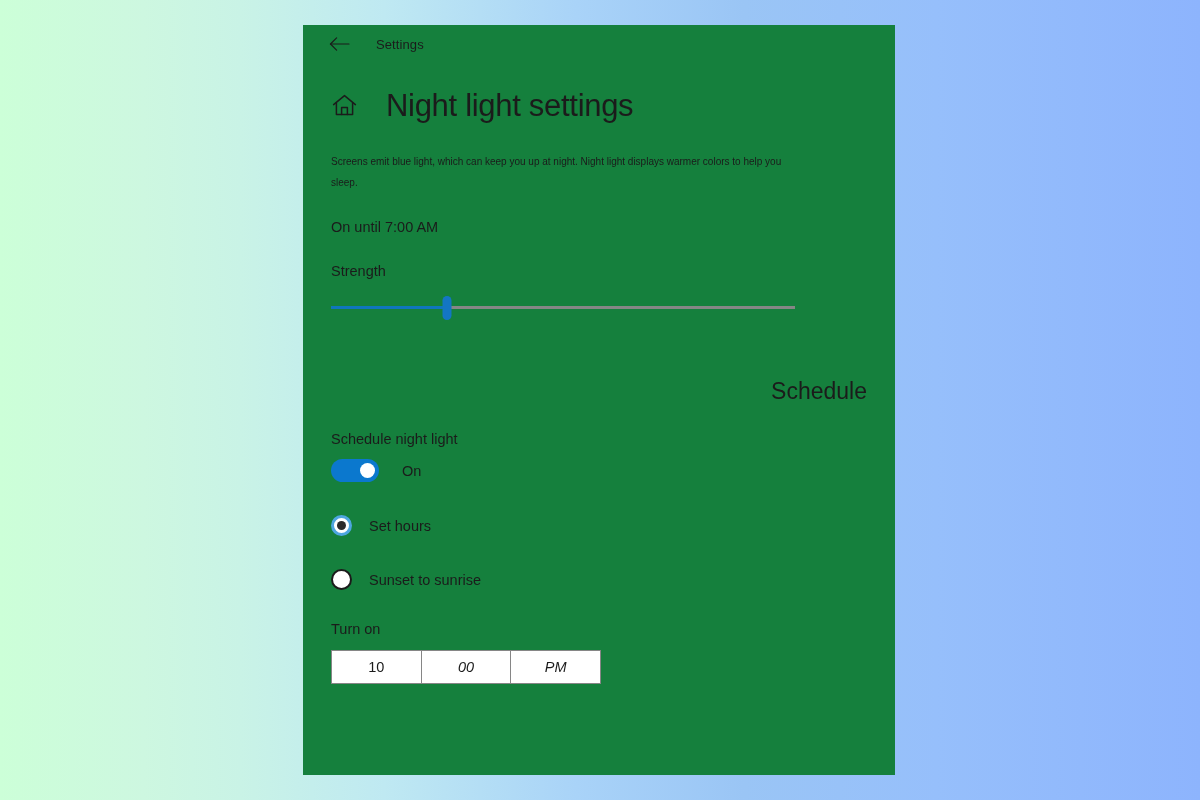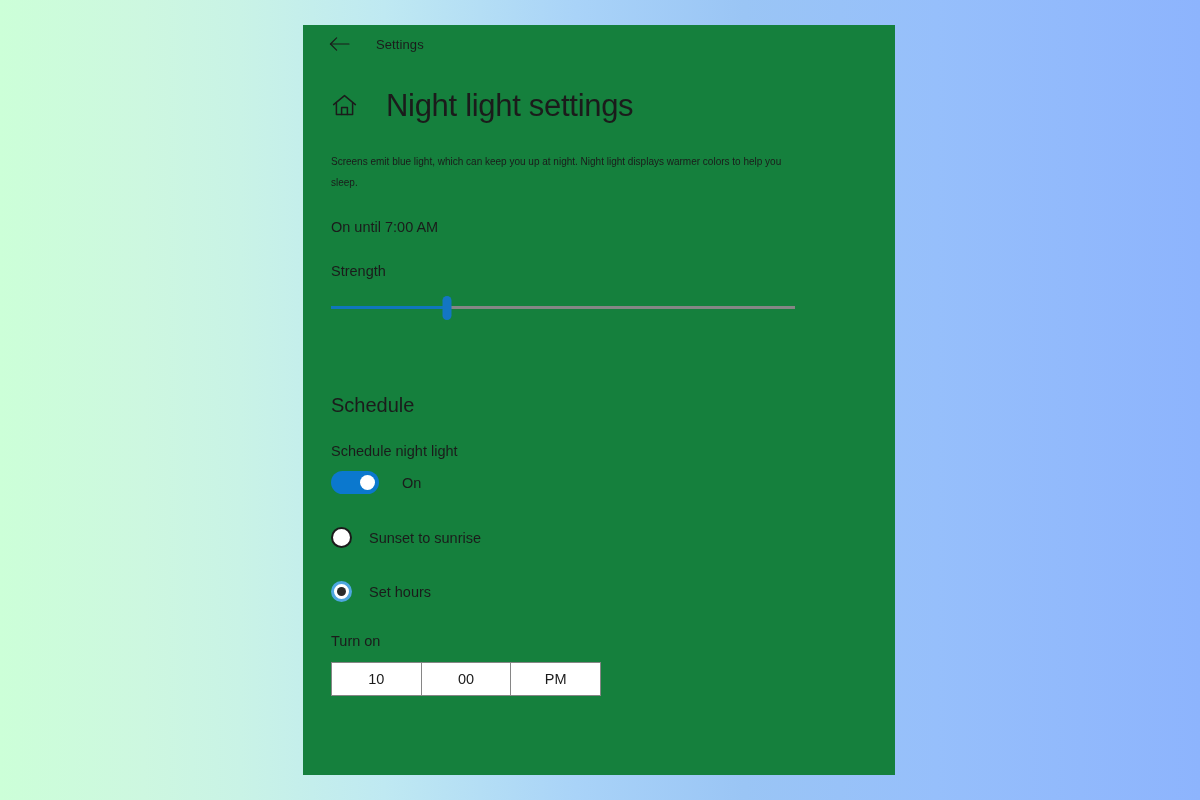--- a/index.html
+++ b/index.html
@@ -150,24 +150,25 @@
     top: 1px;
     width: 9px;
     height: 24px;
     border-radius: 5px;
     background: #1376c3;
     transform: translateX(-4.5px);
   }
 
   
   .section-heading {
-    margin-top: 73px;
-    font-size: 20px;
+    margin-top: 57px;
+    font-size: 23px;
     font-weight: 400;
     color: #1b1b1b;
+    text-align: right;
   }
 
   .field-label {
     margin-top: 26px;
     font-size: 14.5px;
     color: #1b1b1b;
   }
 
   .toggle-row {
     margin-top: 12px;
@@ -253,21 +254,21 @@
   .time-cell {
     flex: 1 1 0;
     display: flex;
     align-items: center;
     justify-content: center;
     font-size: 14.5px;
     color: #1b1b1b;
     background: #ffffff;
     cursor: pointer;
   }
-  .time-cell + .time-cell { border-left: 1px solid #868686; }
+  .time-cell + .time-cell { border-left: 1px solid #868686; font-style: italic; }
 </style>
 </head>
 <body>
 
 <div class="settings-window">
 
   <div class="titlebar">
     <div class="back-button">
       <span>
         <svg width="22" height="18" viewBox="0 0 22 18" fill="none" aria-hidden="true">
@@ -309,28 +310,28 @@
 
     <div class="field-label">Schedule night light</div>
 
     <div class="toggle-row">
       <div class="toggle">
         <div class="toggle-knob"></div>
       </div>
       <div class="toggle-state">On</div>
     </div>
 
+    <div class="radio-row second">
+      <div class="radio checked"></div>
+      <div class="radio-label">Set hours</div>
+    </div>
+
     <div class="radio-row first">
       <div class="radio"></div>
       <div class="radio-label">Sunset to sunrise</div>
-    </div>
-
-    <div class="radio-row second">
-      <div class="radio checked"></div>
-      <div class="radio-label">Set hours</div>
     </div>
 
     <div class="time-label">Turn on</div>
 
     <div class="time-picker">
       <div class="time-cell">10</div>
       <div class="time-cell">00</div>
       <div class="time-cell">PM</div>
     </div>
 

